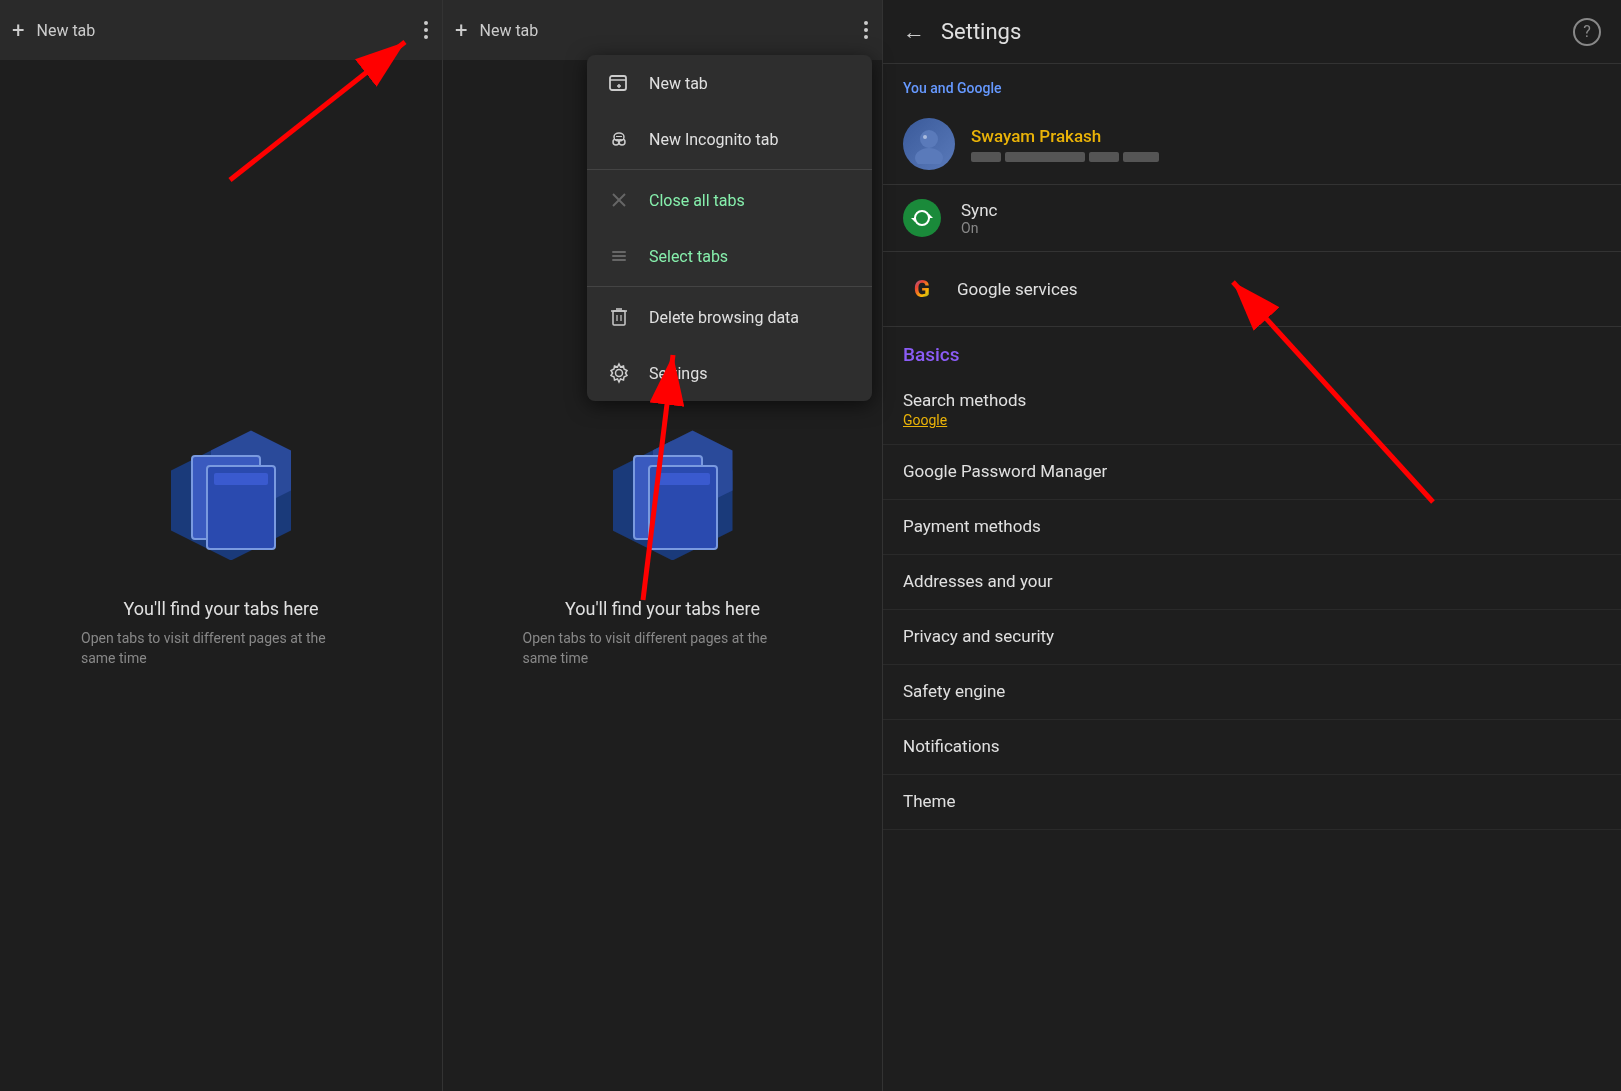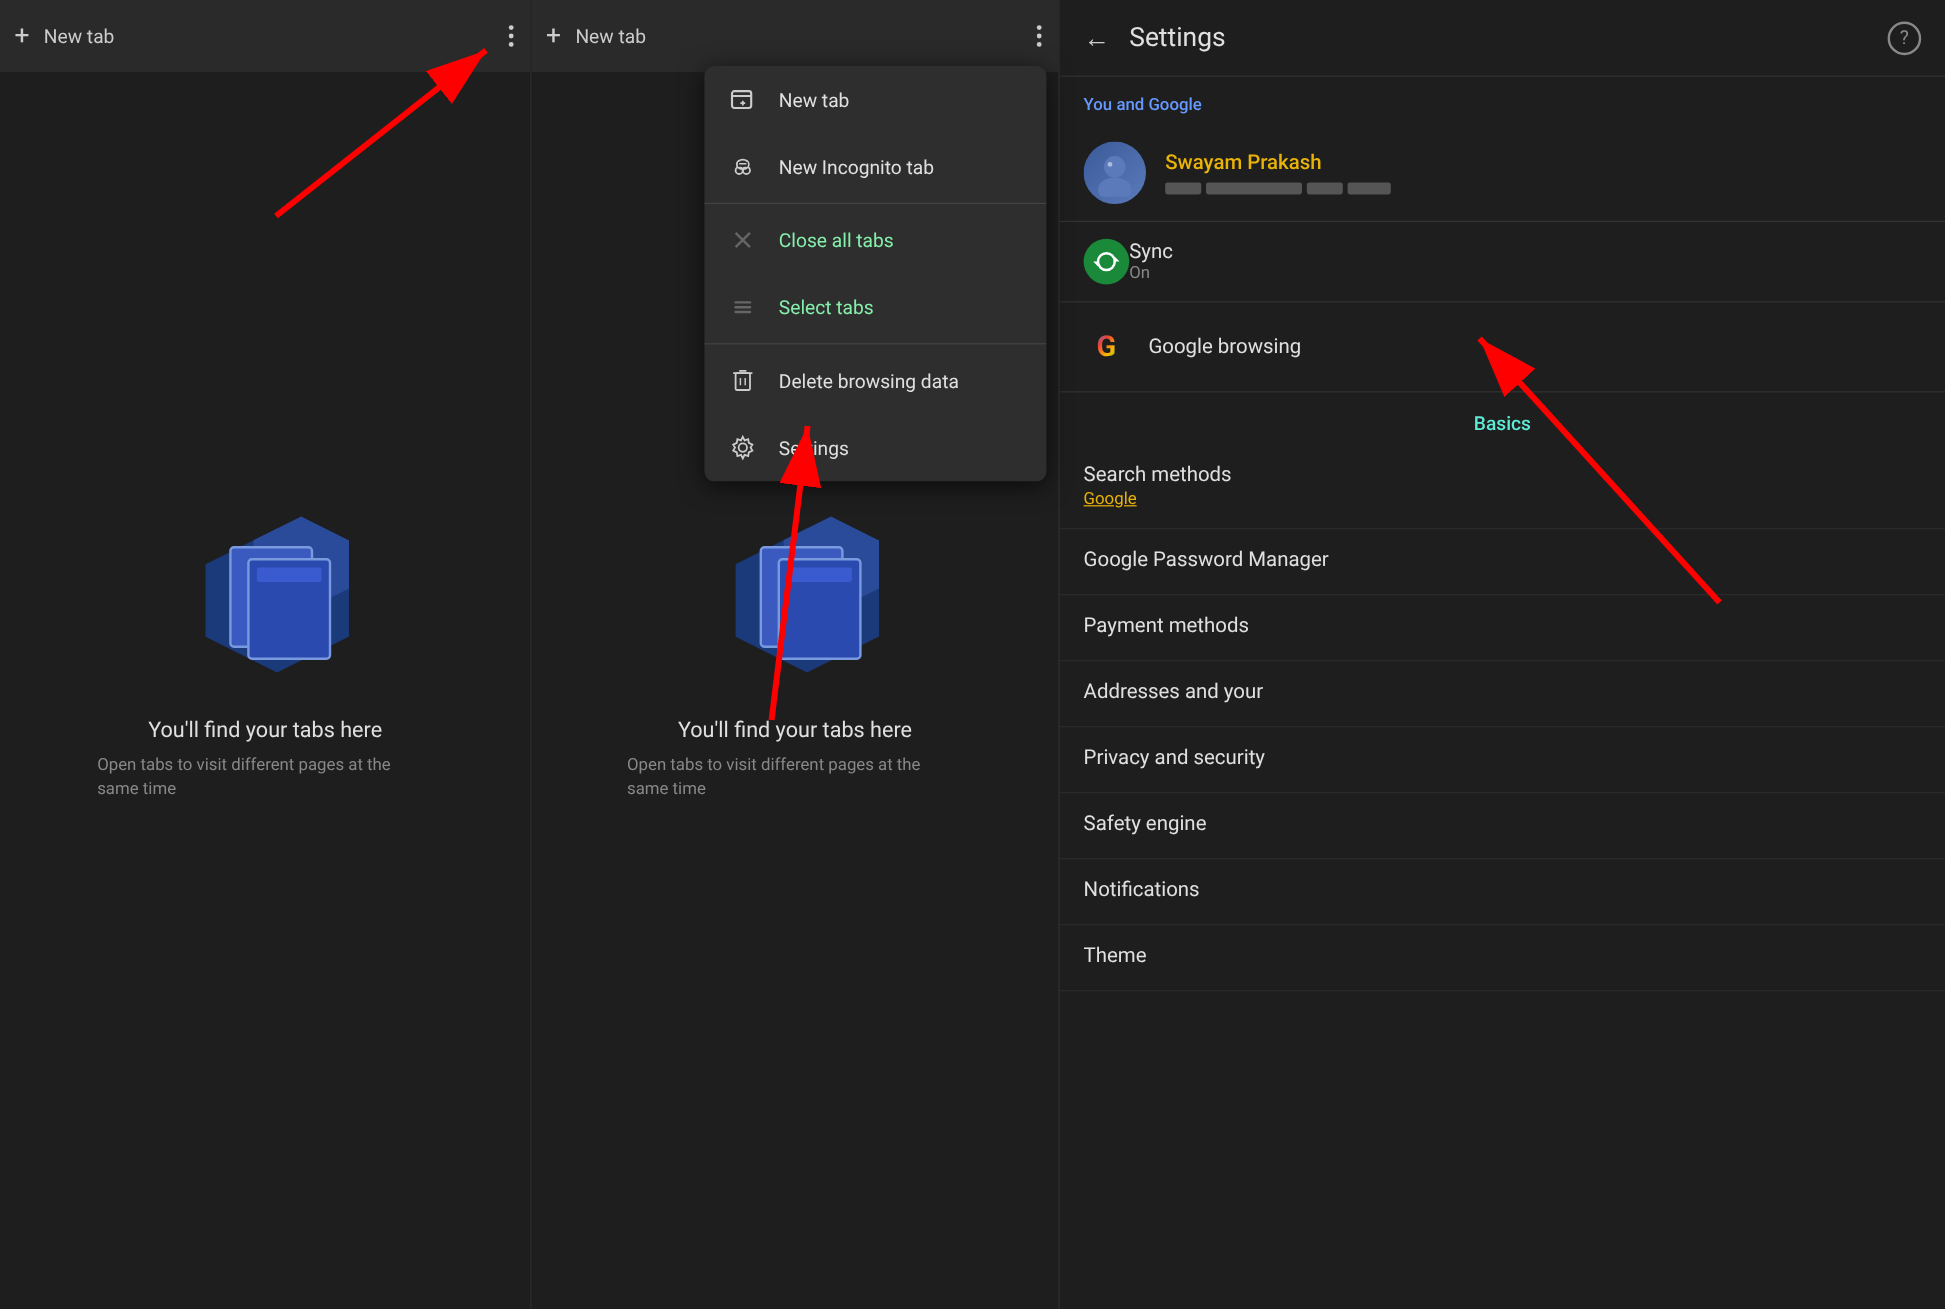--- a/index.html
+++ b/index.html
@@ -328,21 +328,21 @@
 
     .bar-1 { width: 30px; }
     .bar-2 { width: 80px; }
     .bar-3 { width: 30px; }
     .bar-4 { width: 36px; }
 
     .sync-row {
       display: flex;
       align-items: center;
       padding: 14px 20px;
-      gap: 0;
+      gap: 20px;
       border-bottom: 1px solid #333;
       cursor: pointer;
     }
 
     .sync-icon-circle {
       width: 38px;
       height: 38px;
       border-radius: 50%;
       background: #1a8a3a;
       display: flex;
@@ -387,25 +387,24 @@
       -webkit-text-fill-color: transparent;
       background-clip: text;
     }
 
     .google-services-label {
       color: #e0e0e0;
       font-size: 17px;
     }
 
     .basics-label {
-      color: #5eead4;
-      font-size: 16px;
+      color: #8b5cf6;
+      font-size: 19px;
       font-weight: 500;
       padding: 16px 20px 8px;
-      text-align: center;
     }
 
     .settings-item {
       padding: 16px 20px;
       border-bottom: 1px solid #2a2a2a;
       cursor: pointer;
     }
 
     .settings-item-title {
       color: #e0e0e0;
@@ -618,21 +617,21 @@
       <div class="sync-info">
         <div class="sync-title">Sync</div>
         <div class="sync-sub">On</div>
       </div>
     </div>
 
     <div class="google-services-row" style="position:relative;">
       <div class="g-icon">
         <span class="g-letter">G</span>
       </div>
-      <span class="google-services-label">Google browsing</span>
+      <span class="google-services-label">Google services</span>
 
       <svg style="position:absolute;left:0;top:0;width:700px;height:300px;pointer-events:none;z-index:20;overflow:visible;">
         <defs>
           <marker id="arrowhead3" markerWidth="10" markerHeight="7" refX="10" refY="3.5" orient="auto">
             <polygon points="0 0, 10 3.5, 0 7" fill="red"></polygon>
           </marker>
         </defs>
         <line x1="550" y1="250" x2="350" y2="30" stroke="red" stroke-width="5" marker-end="url(#arrowhead3)"></line>
       </svg>
     </div>

